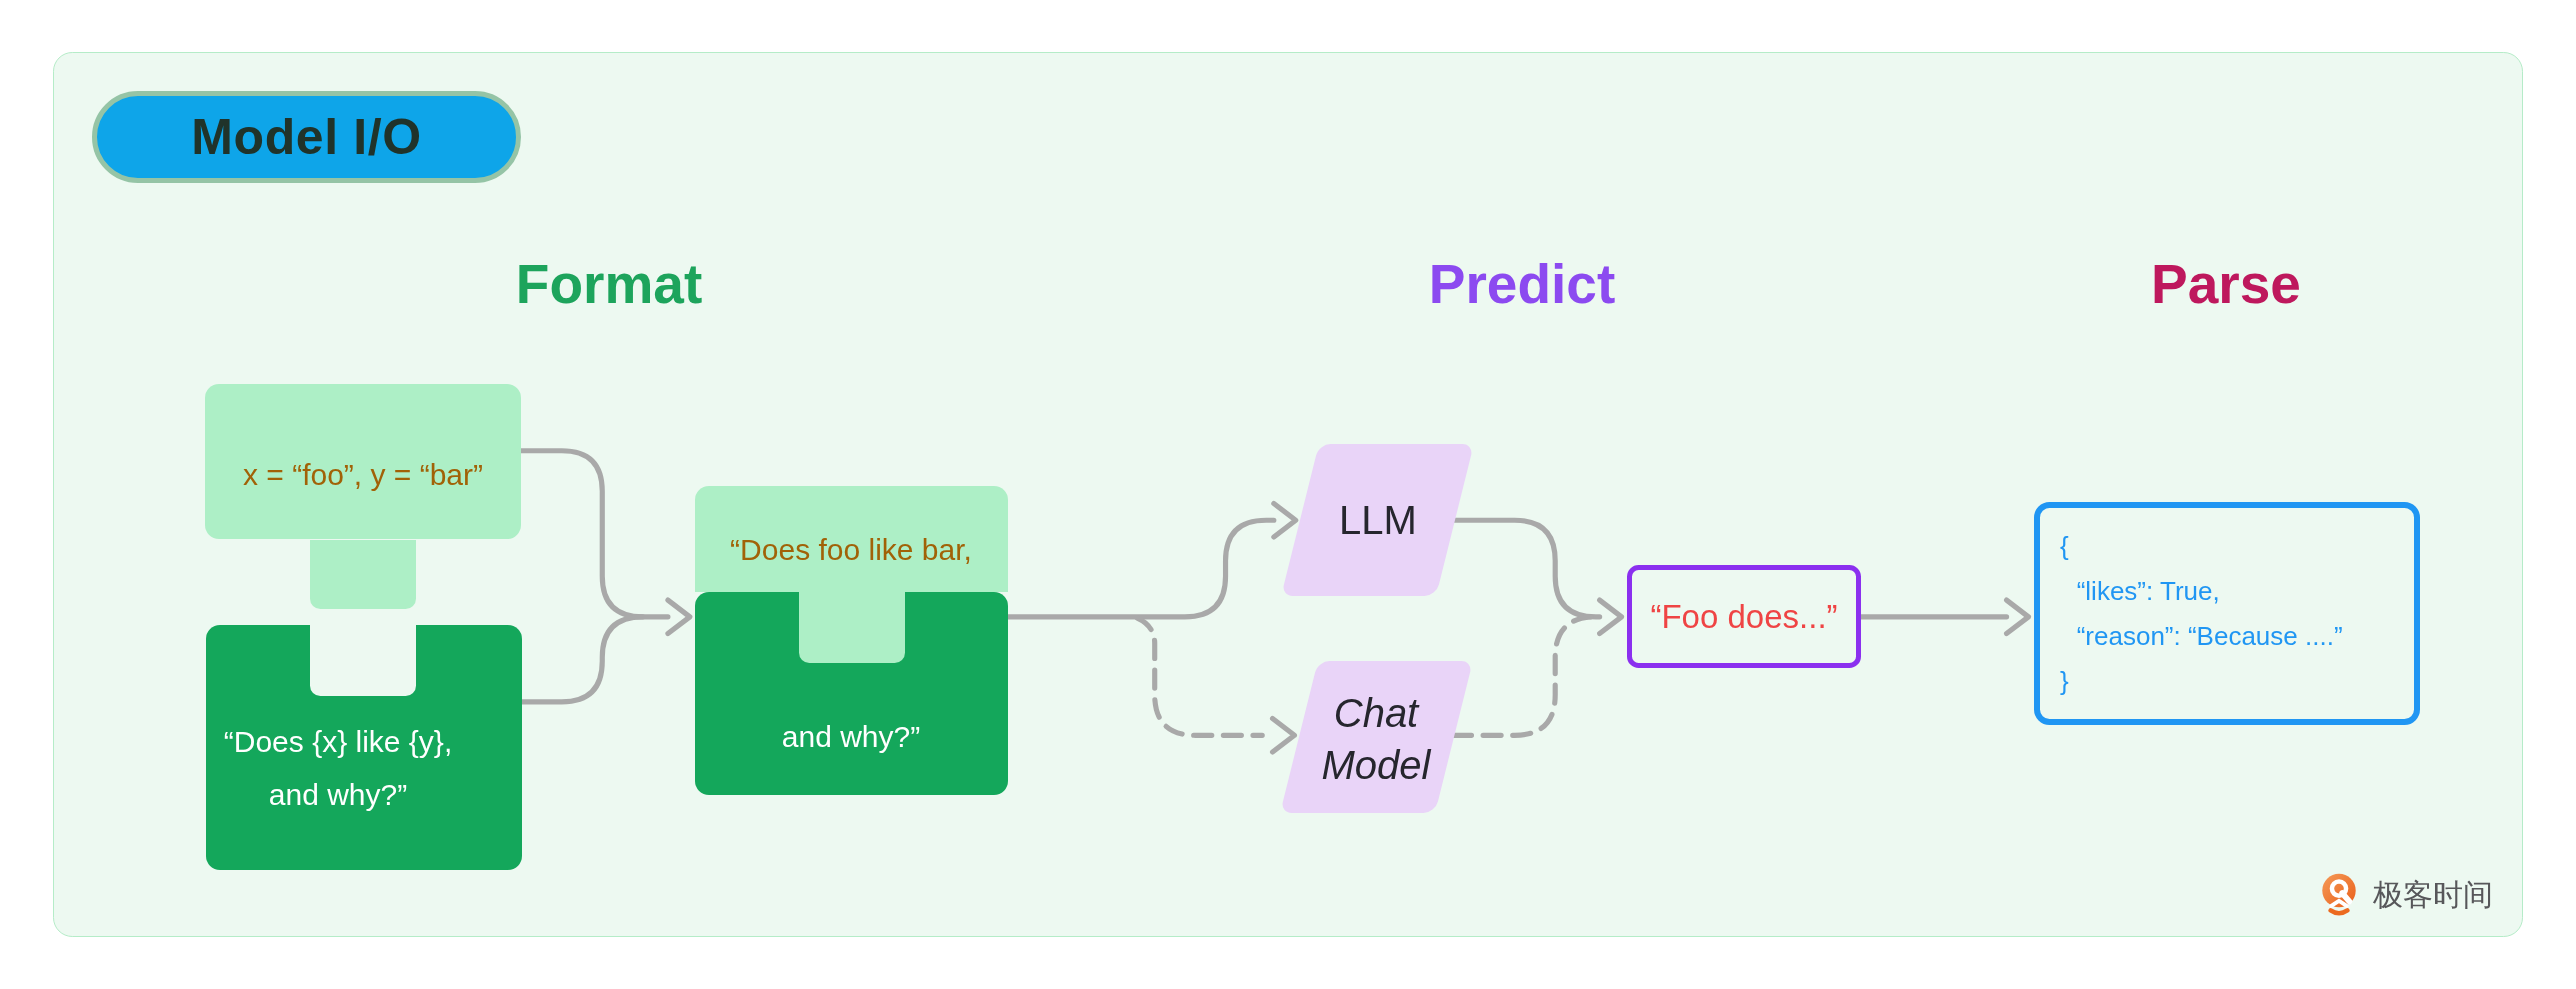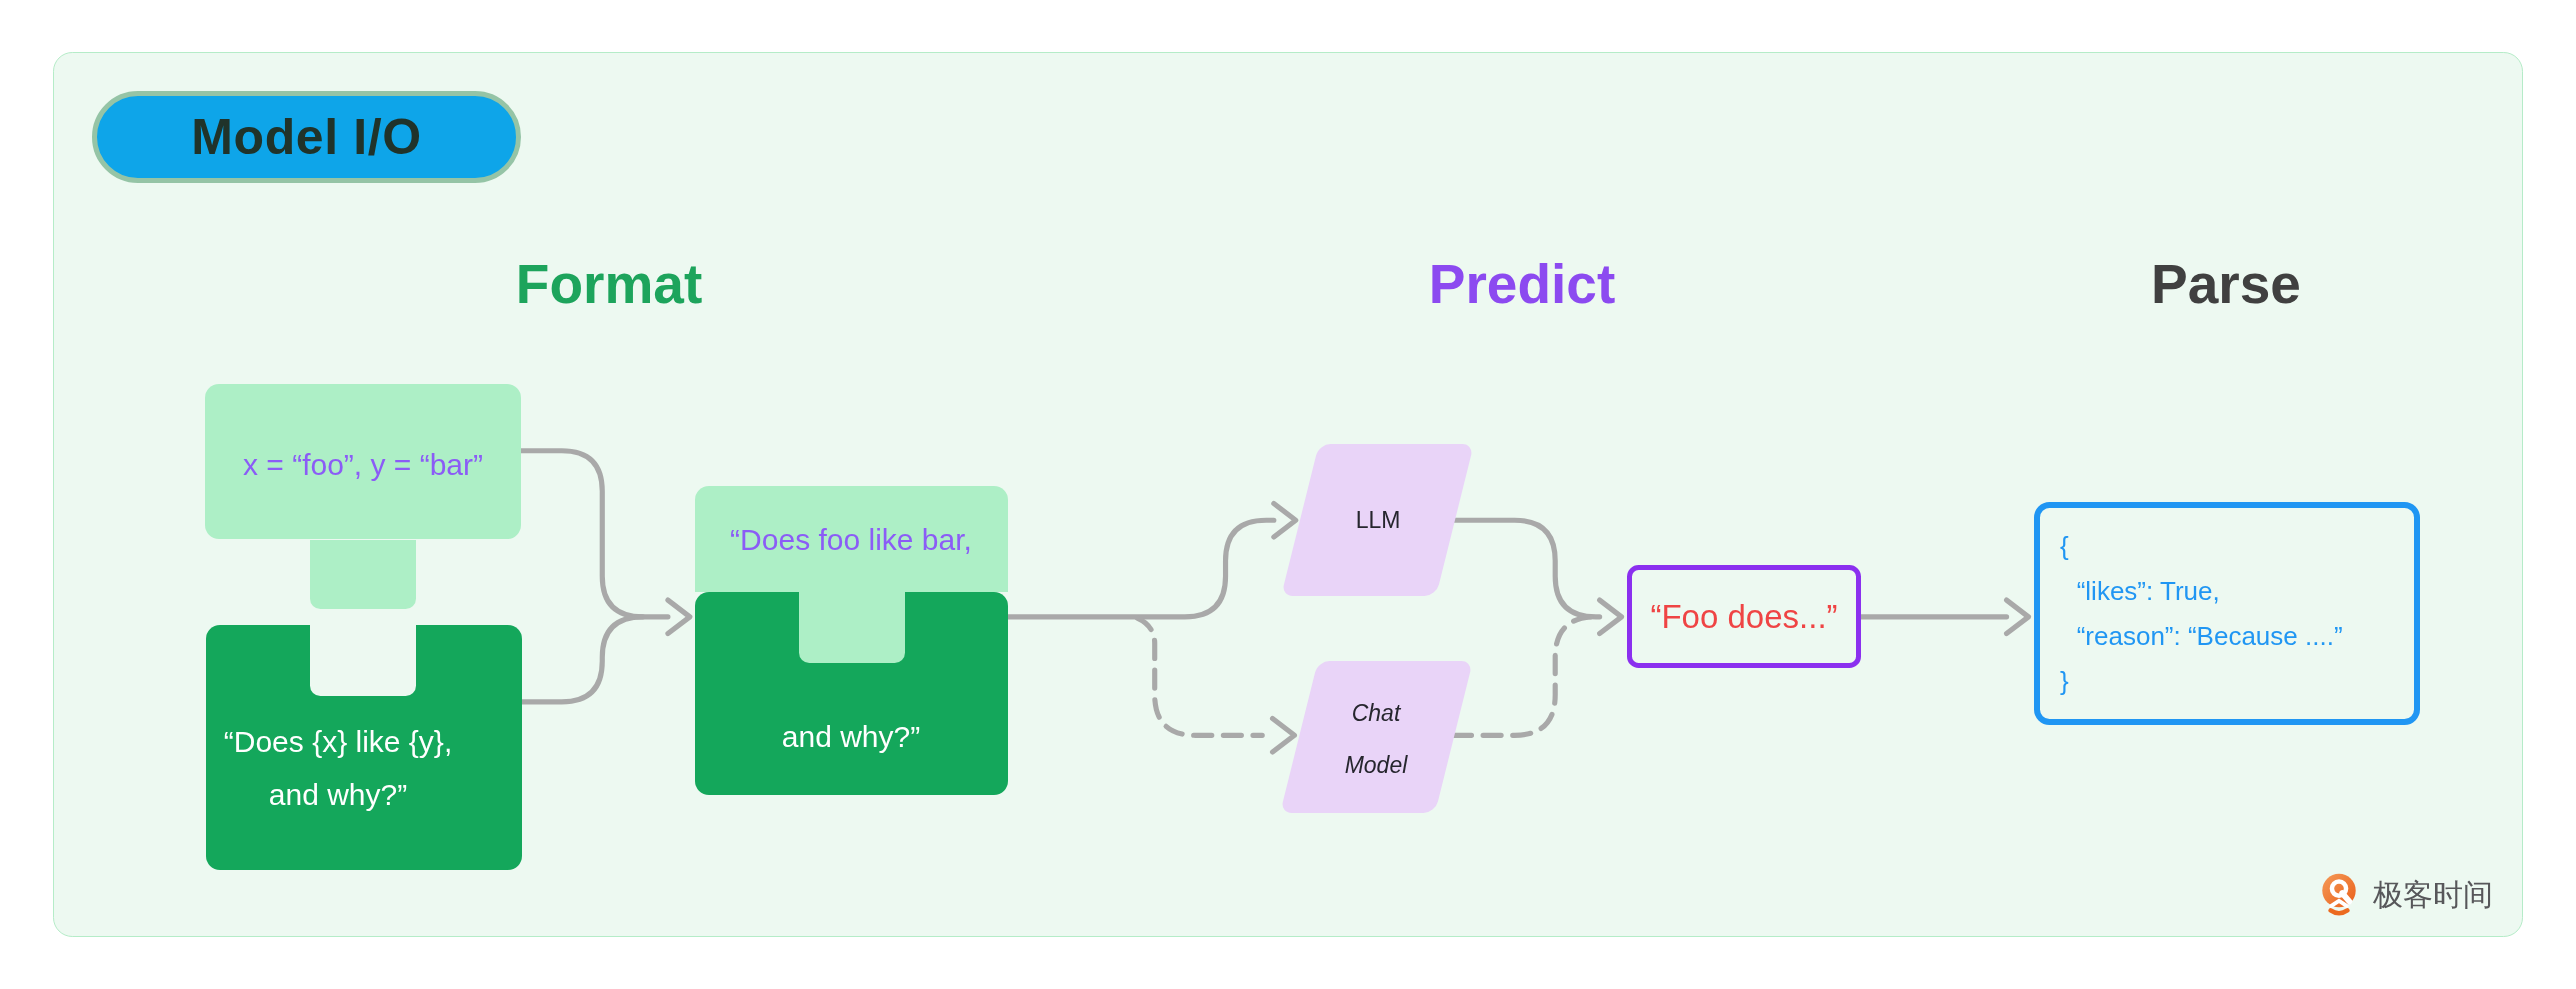--- a/index.html
+++ b/index.html
@@ -7,30 +7,30 @@
           font-family:"Liberation Sans",sans-serif;}
   .panel{position:absolute;left:53px;top:52px;width:2470px;height:885px;
          background:#edf9f1;border:1.9px solid #b5ecc8;border-radius:19.3px;box-sizing:border-box;}
   .badge{position:absolute;left:92px;top:91px;width:429px;height:92px;
          background:#0ea5e9;border:5.2px solid #95c4a6;border-radius:46px;box-sizing:border-box;
          display:flex;align-items:center;justify-content:center;
          font-size:50px;font-weight:700;color:#20332a;letter-spacing:0.6px;}
   .stage{position:absolute;transform:translate(-50%,-50%);font-size:55px;font-weight:700;white-space:nowrap;}
   .stage.format{left:609px;top:284px;color:#1da45c;}
   .stage.predict{left:1522px;top:284px;color:#8c4af0;}
-  .stage.parse{left:2226px;top:284px;color:#404040;}
+  .stage.parse{left:2226px;top:284px;color:#be185d;}
   .ctext{position:absolute;transform:translate(-50%,-50%);white-space:nowrap;}
   .lightbox{position:absolute;background:#adefc6;border-radius:14px;}
   .darkbox{position:absolute;background:#14a75b;border-radius:14px;}
   .tab{position:absolute;background:#adefc6;border-radius:0 0 10.3px 10.3px;}
   .notch{position:absolute;background:#edf9f1;border-radius:0 0 10.3px 10.3px;}
-  .boxtext-dark{font-size:30px;color:#8b5cf6;}
+  .boxtext-dark{font-size:30px;color:#a16207;margin-top:10px;}
   .boxtext-white{position:absolute;color:#ffffff;font-size:30px;text-align:center;line-height:53px;}
   .para{position:absolute;width:155px;height:152px;background:#e9d4f8;border-radius:11.6px;transform:skewX(-14deg);}
-  .para-label{position:absolute;transform:translate(-50%,-50%);font-size:23px;color:#26262e;text-align:center;line-height:52px;white-space:nowrap;}
+  .para-label{position:absolute;transform:translate(-50%,-50%);font-size:40px;color:#26262e;text-align:center;line-height:52px;white-space:nowrap;}
   .foobox{position:absolute;left:1627px;top:565px;width:234px;height:103px;box-sizing:border-box;
           border:5.2px solid #8b30ef;border-radius:11.6px;background:transparent;}
   .foobox-label{font-size:33px;color:#ef4444;text-align:center;}
   .bluebox{position:absolute;left:2034px;top:502px;width:386px;height:223px;box-sizing:border-box;
            border:6.4px solid #2096f3;border-radius:15.5px;background:transparent;}
   .bluelines{position:absolute;left:2060px;top:524px;font-size:26px;line-height:45px;color:#2096f3;}
   .bluelines .indent{padding-left:16.7px;}
   .connectors{position:absolute;left:0;top:0;pointer-events:none;}
   .logo{position:absolute;left:2321px;top:873px;display:flex;align-items:center;}
   .logo-text{margin-left:16px;font-size:30px;font-weight:500;color:#57575a;line-height:44px;}

